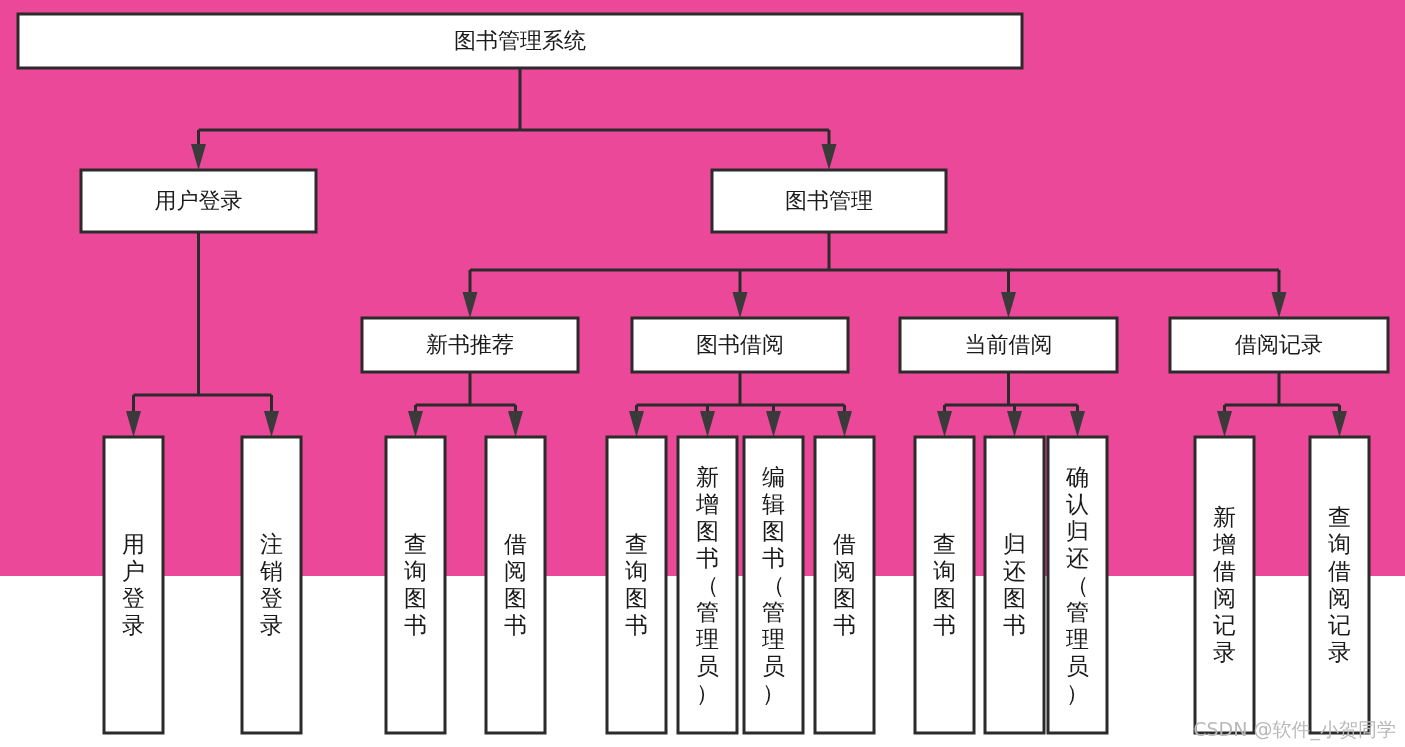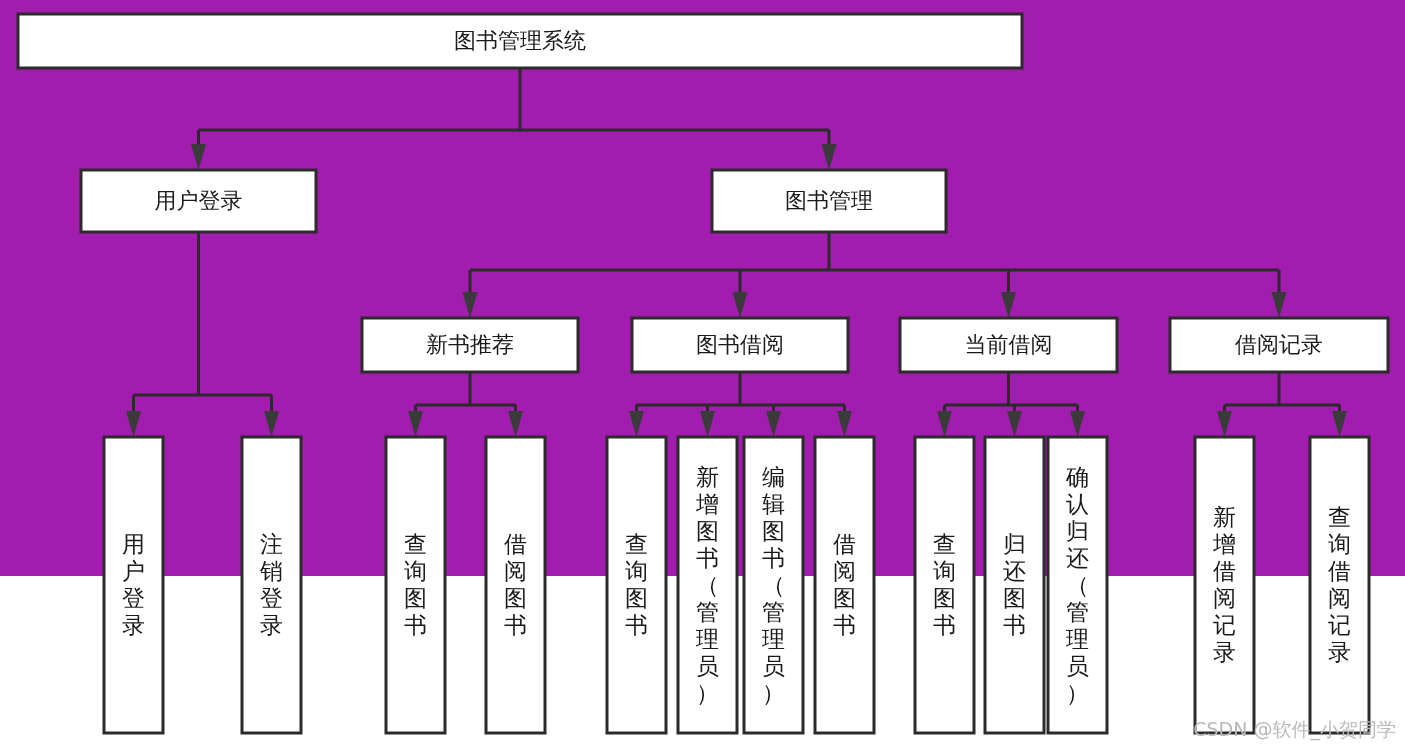--- a/index.html
+++ b/index.html
@@ -11,21 +11,21 @@
   body {
     width: 1405px;
     height: 747px;
     overflow: hidden;
     font-family: "DejaVu Sans", "Liberation Sans", sans-serif;
   }
   #diagram-root {
     position: relative;
     width: 1405px;
     height: 576px;
-    background: #a21caf;
+    background: #ec4899;
   }
   svg.diagram-canvas {
     position: absolute;
     top: 0;
     left: 0;
     width: 1405px;
     height: 747px;
     display: block;
   }
   .node-box {

